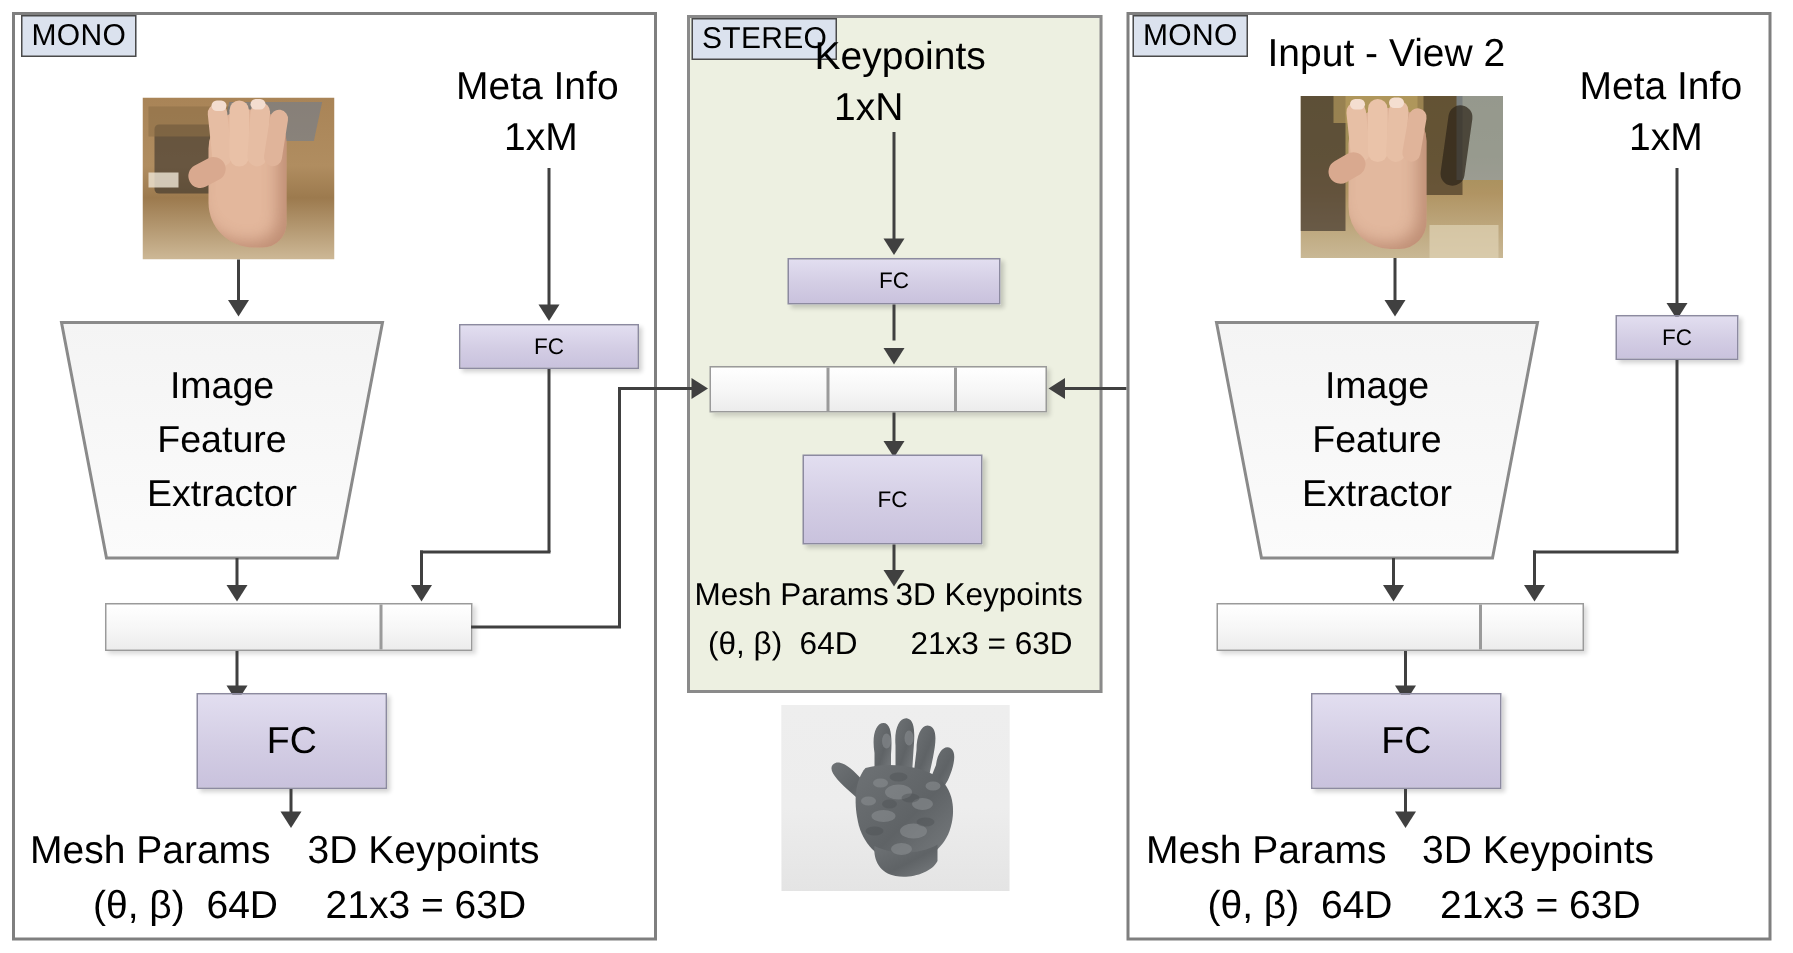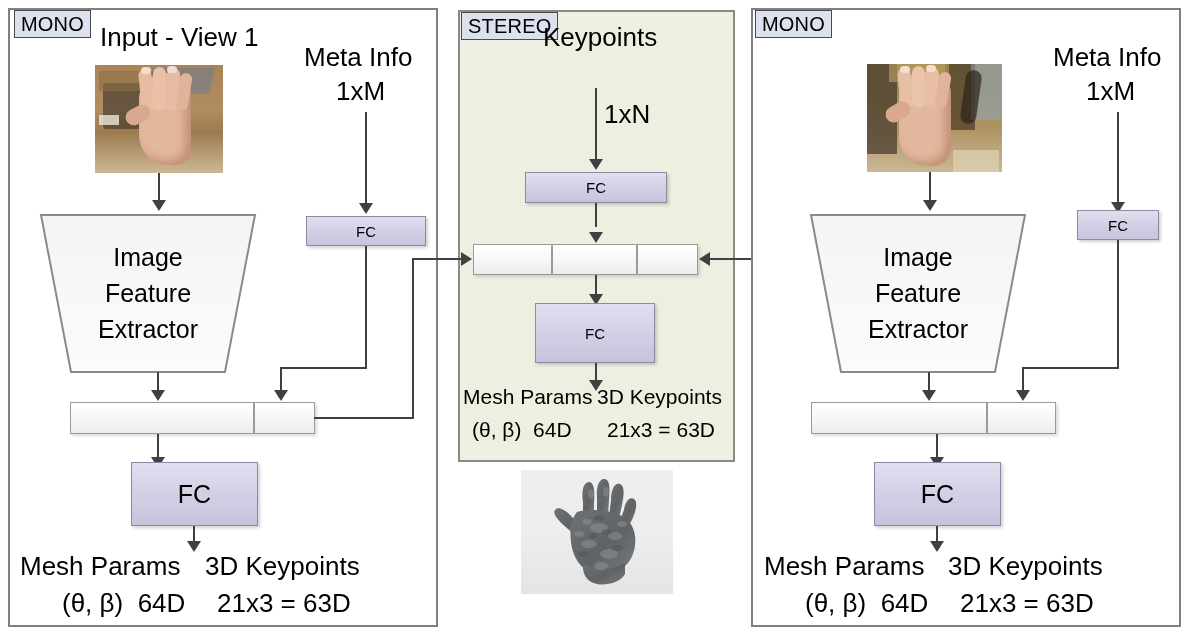--- a/index.html
+++ b/index.html
@@ -62,21 +62,20 @@
   .mesh{position:absolute;background:#ececec;overflow:hidden;}
 </style>
 </head>
 <body>
 
 <div class="stage">
 
   <div class="panel mono" style="left:8px;top:8px;width:430px;height:619px;"></div>
   <div class="panel-tag" style="left:14px;top:10px;">MONO</div>
 
-  <div class="txt t-title" style="left:100px;top:22px;">Input - View 1</div>
 
   <div class="photo" style="left:95px;top:65px;width:128px;height:108px;">
     <div class="bg" style="background:linear-gradient(180deg,#a98457 0%,#b08d60 42%,#9c7a4e 62%,#cdb896 100%);"></div>
     <div class="hand" style="left:8px;top:18px;width:40px;height:46px;background:#2e2a26;opacity:.55;border-radius:3px;"></div>
     <div class="hand" style="left:4px;top:6px;width:76px;height:20px;background:#8d6f47;opacity:.6;"></div>
     <div class="hand" style="left:55px;top:3px;width:62px;height:26px;background:#5d7aa0;opacity:.45;transform:skewX(-12deg);"></div>
     <div class="hand" style="left:44px;top:8px;width:52px;height:92px;background:#e3b79c;border-radius:26px 22px 16px 30px;box-shadow:inset -6px -4px 10px rgba(150,95,70,.45);"></div>
     <div class="hand" style="left:45px;top:4px;width:13px;height:42px;background:#e6bda3;border-radius:7px;transform:rotate(-6deg);"></div>
     <div class="hand" style="left:58px;top:2px;width:13px;height:44px;background:#e9c1a7;border-radius:7px;"></div>
     <div class="hand" style="left:71px;top:3px;width:13px;height:43px;background:#e6bda3;border-radius:7px;transform:rotate(4deg);"></div>
@@ -135,21 +134,21 @@
 
   <div class="txt t-out" style="left:20px;top:551px;">Mesh Params</div>
   <div class="txt t-out" style="left:62px;top:588px;">(θ, β)  64D</div>
   <div class="txt t-out" style="left:205px;top:551px;">3D Keypoints</div>
   <div class="txt t-out" style="left:217px;top:588px;">21x3 = 63D</div>
 
   <div class="panel stereo" style="left:458px;top:10px;width:277px;height:452px;"></div>
   <div class="panel-tag" style="left:461px;top:12px;">STEREO</div>
 
   <div class="txt t-title" style="left:543px;top:22px;">Keypoints</div>
-  <div class="txt t-title" style="left:604px;top:56px;margin-top:43px;">1xN</div>
+  <div class="txt t-title" style="left:556px;top:56px;">1xN</div>
 
   <div class="ln v" style="left:595px;top:88px;height:73px;"></div>
   <div class="arw down" style="left:589px;top:159px;"></div>
 
   <div class="fc small" style="left:525px;top:172px;width:142px;height:31px;">FC</div>
 
   <div class="ln v" style="left:595px;top:203px;height:24px;"></div>
   <div class="arw down" style="left:589px;top:232px;"></div>
 
   <div class="bar" style="left:473px;top:244px;width:225px;height:31px;">
@@ -217,20 +216,21 @@
         <ellipse cx="96" cy="78" rx="6" ry="3"></ellipse>
           <ellipse cx="62" cy="84" rx="6" ry="3"></ellipse>
         <ellipse cx="78" cy="48" rx="6" ry="3"></ellipse>
       </g>
     </svg>
   </div>
 
   <div class="panel mono" style="left:751px;top:8px;width:430px;height:619px;"></div>
   <div class="panel-tag" style="left:755px;top:10px;">MONO</div>
 
+  <div class="txt t-title" style="left:845px;top:20px;">Input - View 2</div>
 
   <div class="photo" style="left:867px;top:64px;width:135px;height:108px;">
     <div class="bg" style="background:linear-gradient(180deg,#9e8b54 0%,#a38f58 38%,#b09463 60%,#c9b895 100%);"></div>
     <div class="hand" style="left:0px;top:0px;width:30px;height:90px;background:#3a3028;opacity:.65;"></div>
     <div class="hand" style="left:78px;top:0px;width:30px;height:66px;background:#4a3a26;opacity:.7;"></div>
     <div class="hand" style="left:104px;top:0px;width:31px;height:56px;background:#8ea4bb;opacity:.55;"></div>
     <div class="hand" style="left:96px;top:6px;width:16px;height:54px;background:#2c2318;opacity:.7;border-radius:8px;transform:rotate(8deg);"></div>
     <div class="hand" style="left:22px;top:0px;width:60px;height:18px;background:#b99d5f;opacity:.65;"></div>
     <div class="hand" style="left:32px;top:8px;width:52px;height:94px;background:#e2b89e;border-radius:24px 22px 18px 28px;box-shadow:inset -6px -4px 10px rgba(150,95,70,.45);"></div>
     <div class="hand" style="left:32px;top:4px;width:13px;height:40px;background:#e7bfa5;border-radius:7px;transform:rotate(-6deg);"></div>

